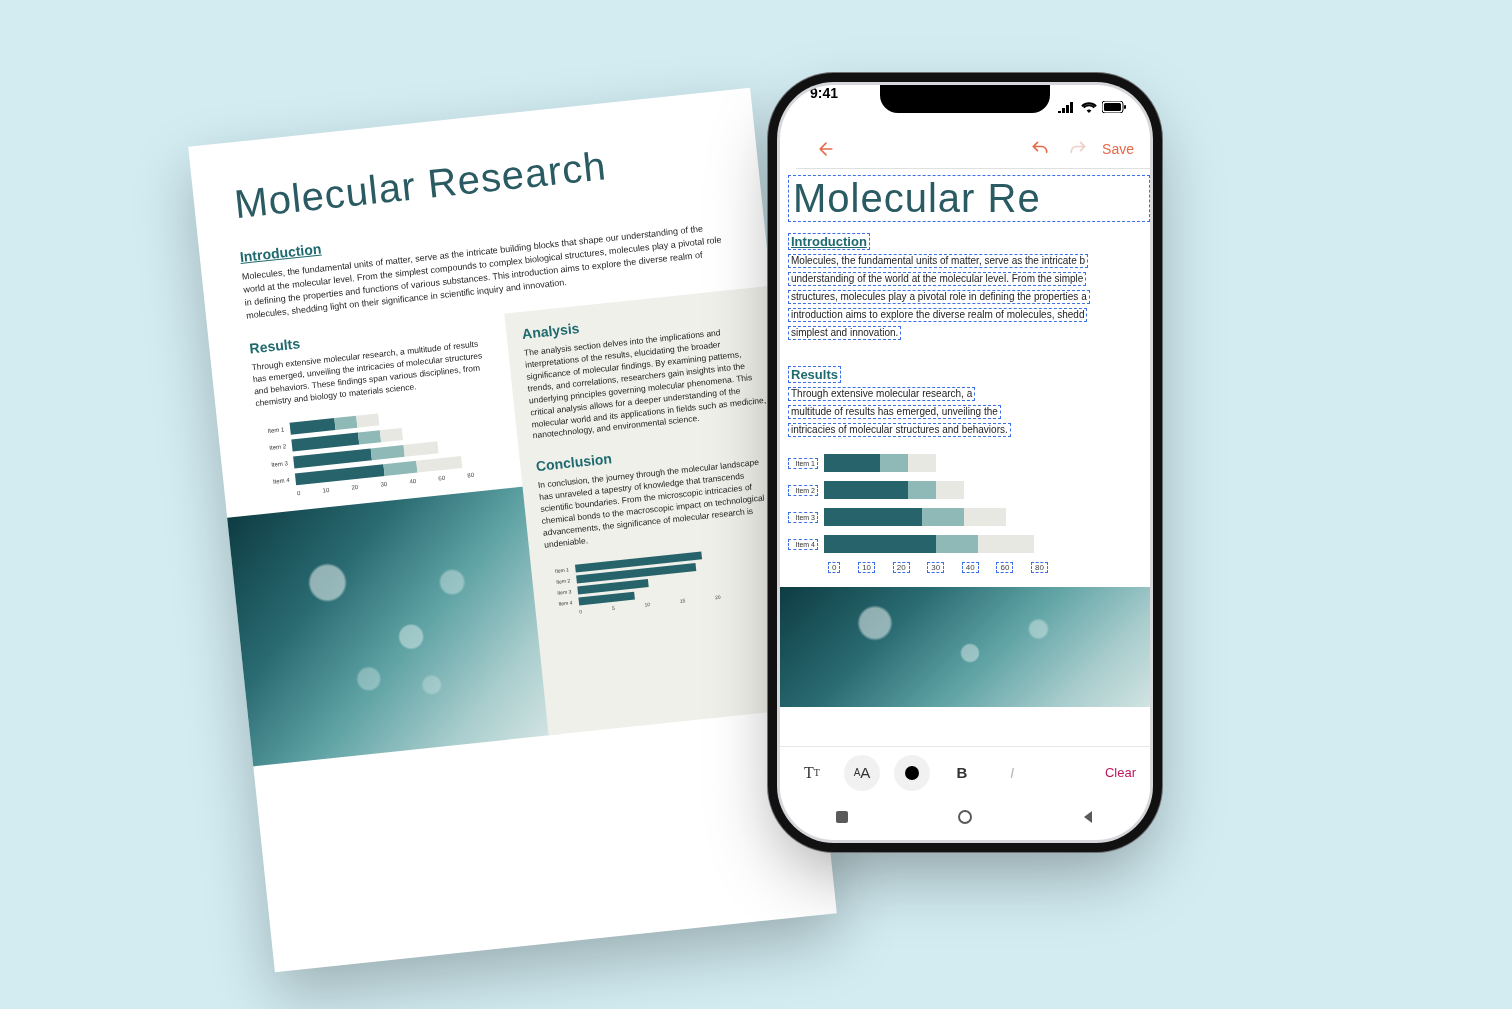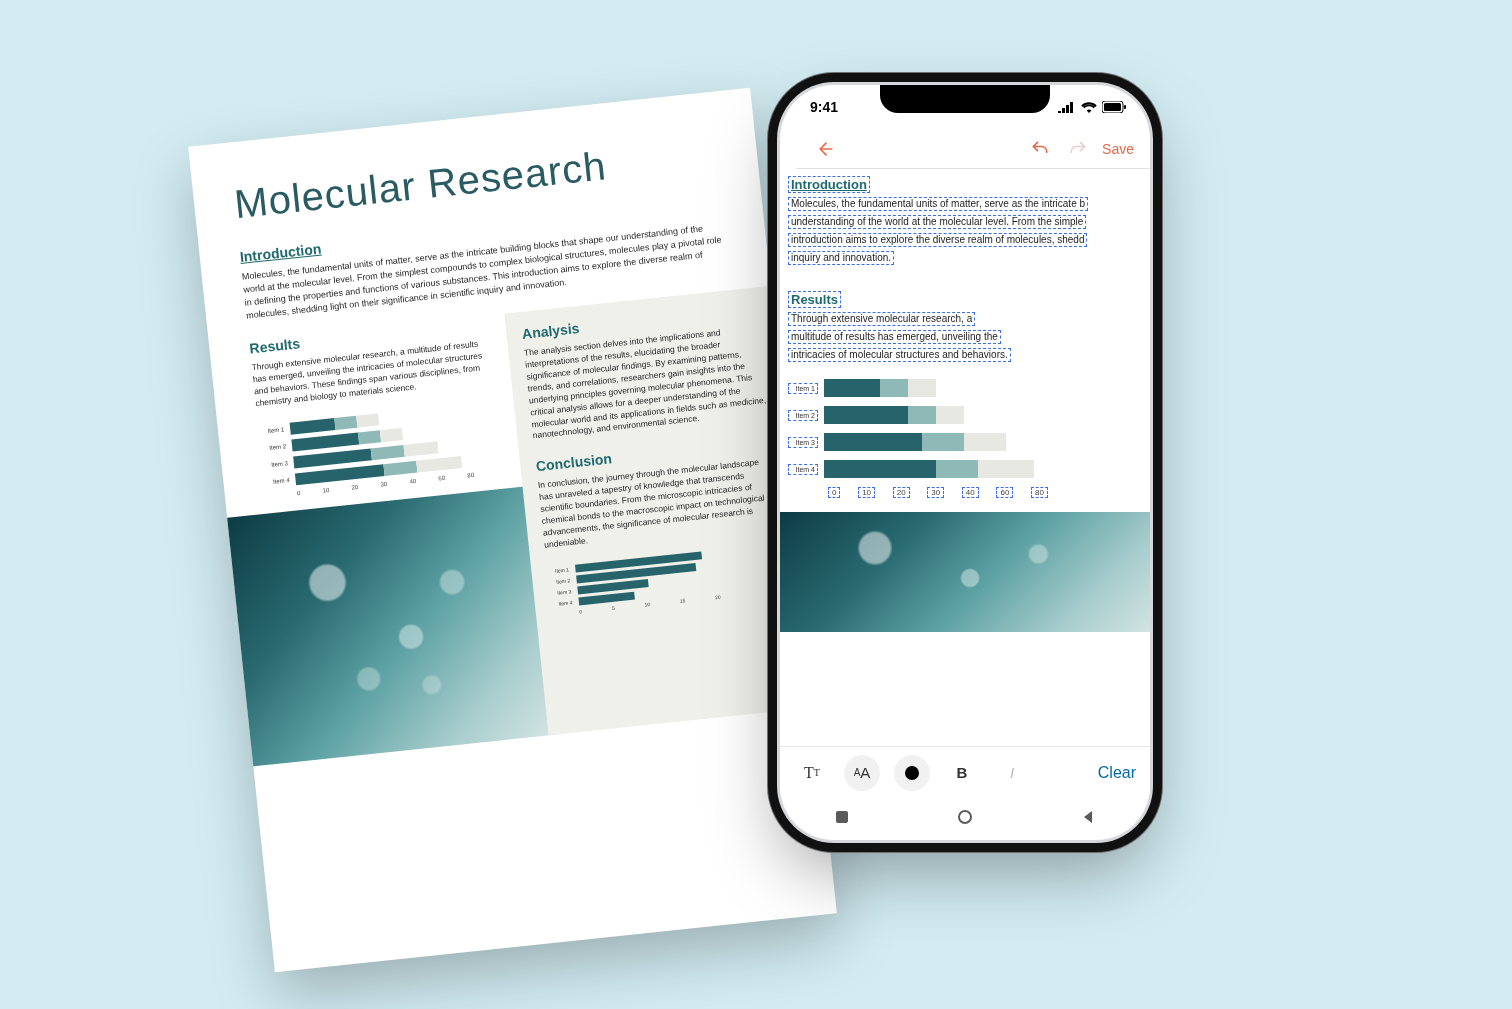--- a/index.html
+++ b/index.html
@@ -150,21 +150,20 @@
     height: 28px;
     background: #000;
     border-bottom-left-radius: 18px;
     border-bottom-right-radius: 18px;
     z-index: 5;
   }
   .status-bar {
     height: 44px;
     display: flex;
     justify-content: space-between;
-    align-items: center;
     padding: 0 24px 0 30px;
     font-size: 14px;
     font-weight: 600;
     color: #000;
   }
   .status-icons { display: flex; gap: 5px; align-items: center; }
   .status-icons svg { display: block; }
 
   .app-toolbar {
     height: 40px;
@@ -282,21 +281,21 @@
   .fmt-btn.record {
     background: #f1f1f1;
     position: relative;
   }
   .fmt-btn.record::after {
     content:'';
     width: 14px; height: 14px;
     background:#000; border-radius:50%;
   }
   .format-bar .spacer { flex:1; }
-  .clear-btn { font-size: 16px; color:#0369a1;margin-left:24px; }
+  .clear-btn { font-size: 13px; color:#be185d;margin-left:24px; }
 
   .android-nav {
     height: 42px;
     display: flex;
     justify-content: space-around;
     align-items: center;
     color: #5a5a5a;
   }
   .android-nav .shape { width:14px; height:14px; }
 
@@ -440,27 +439,29 @@
     </div>
     <div class="tool-btn">
       <svg width="20" height="20" viewBox="0 0 24 24">
           <path fill="none" stroke="#eecfc6" stroke-width="2" stroke-linecap="round" d="M15 14l5-5-5-5M20 9H10a6 6 0 00-6 6v1"></path>
         </svg>
     </div>
     <div class="save-btn">Save</div>
   </div>
 
   <div class="phone-canvas">
+    <div class="ph-title">Molecular Re</div>
 
     <div><span class="sel ph-sec-h">Introduction</span></div>
     <div class="ph-body-lines">
       <span class="line"><span class="sel">Molecules, the fundamental units of matter, serve as the intricate b</span></span>
       <span class="line"><span class="sel">understanding of the world at the molecular level. From the simple</span></span>
+      <span class="line"><span class="sel">structures, molecules play a pivotal role in defining the properties a</span></span>
       <span class="line"><span class="sel">introduction aims to explore the diverse realm of molecules, shedd</span></span>
-      <span class="line"><span class="sel">inquiry and innovation.</span></span>
+      <span class="line"><span class="sel">simplest and innovation.</span></span>
     </div>
 
     <div class="ph-results">
       <div><span class="sel ph-sec-h" style="text-decoration:none">Results</span></div>
       <div class="ph-body-lines">
         <span class="line"><span class="sel">Through extensive molecular research, a</span></span>
         <span class="line"><span class="sel">multitude of results has emerged, unveiling the</span></span>
         <span class="line"><span class="sel">intricacies of molecular structures and behaviors.</span></span>
       </div>
     </div>

